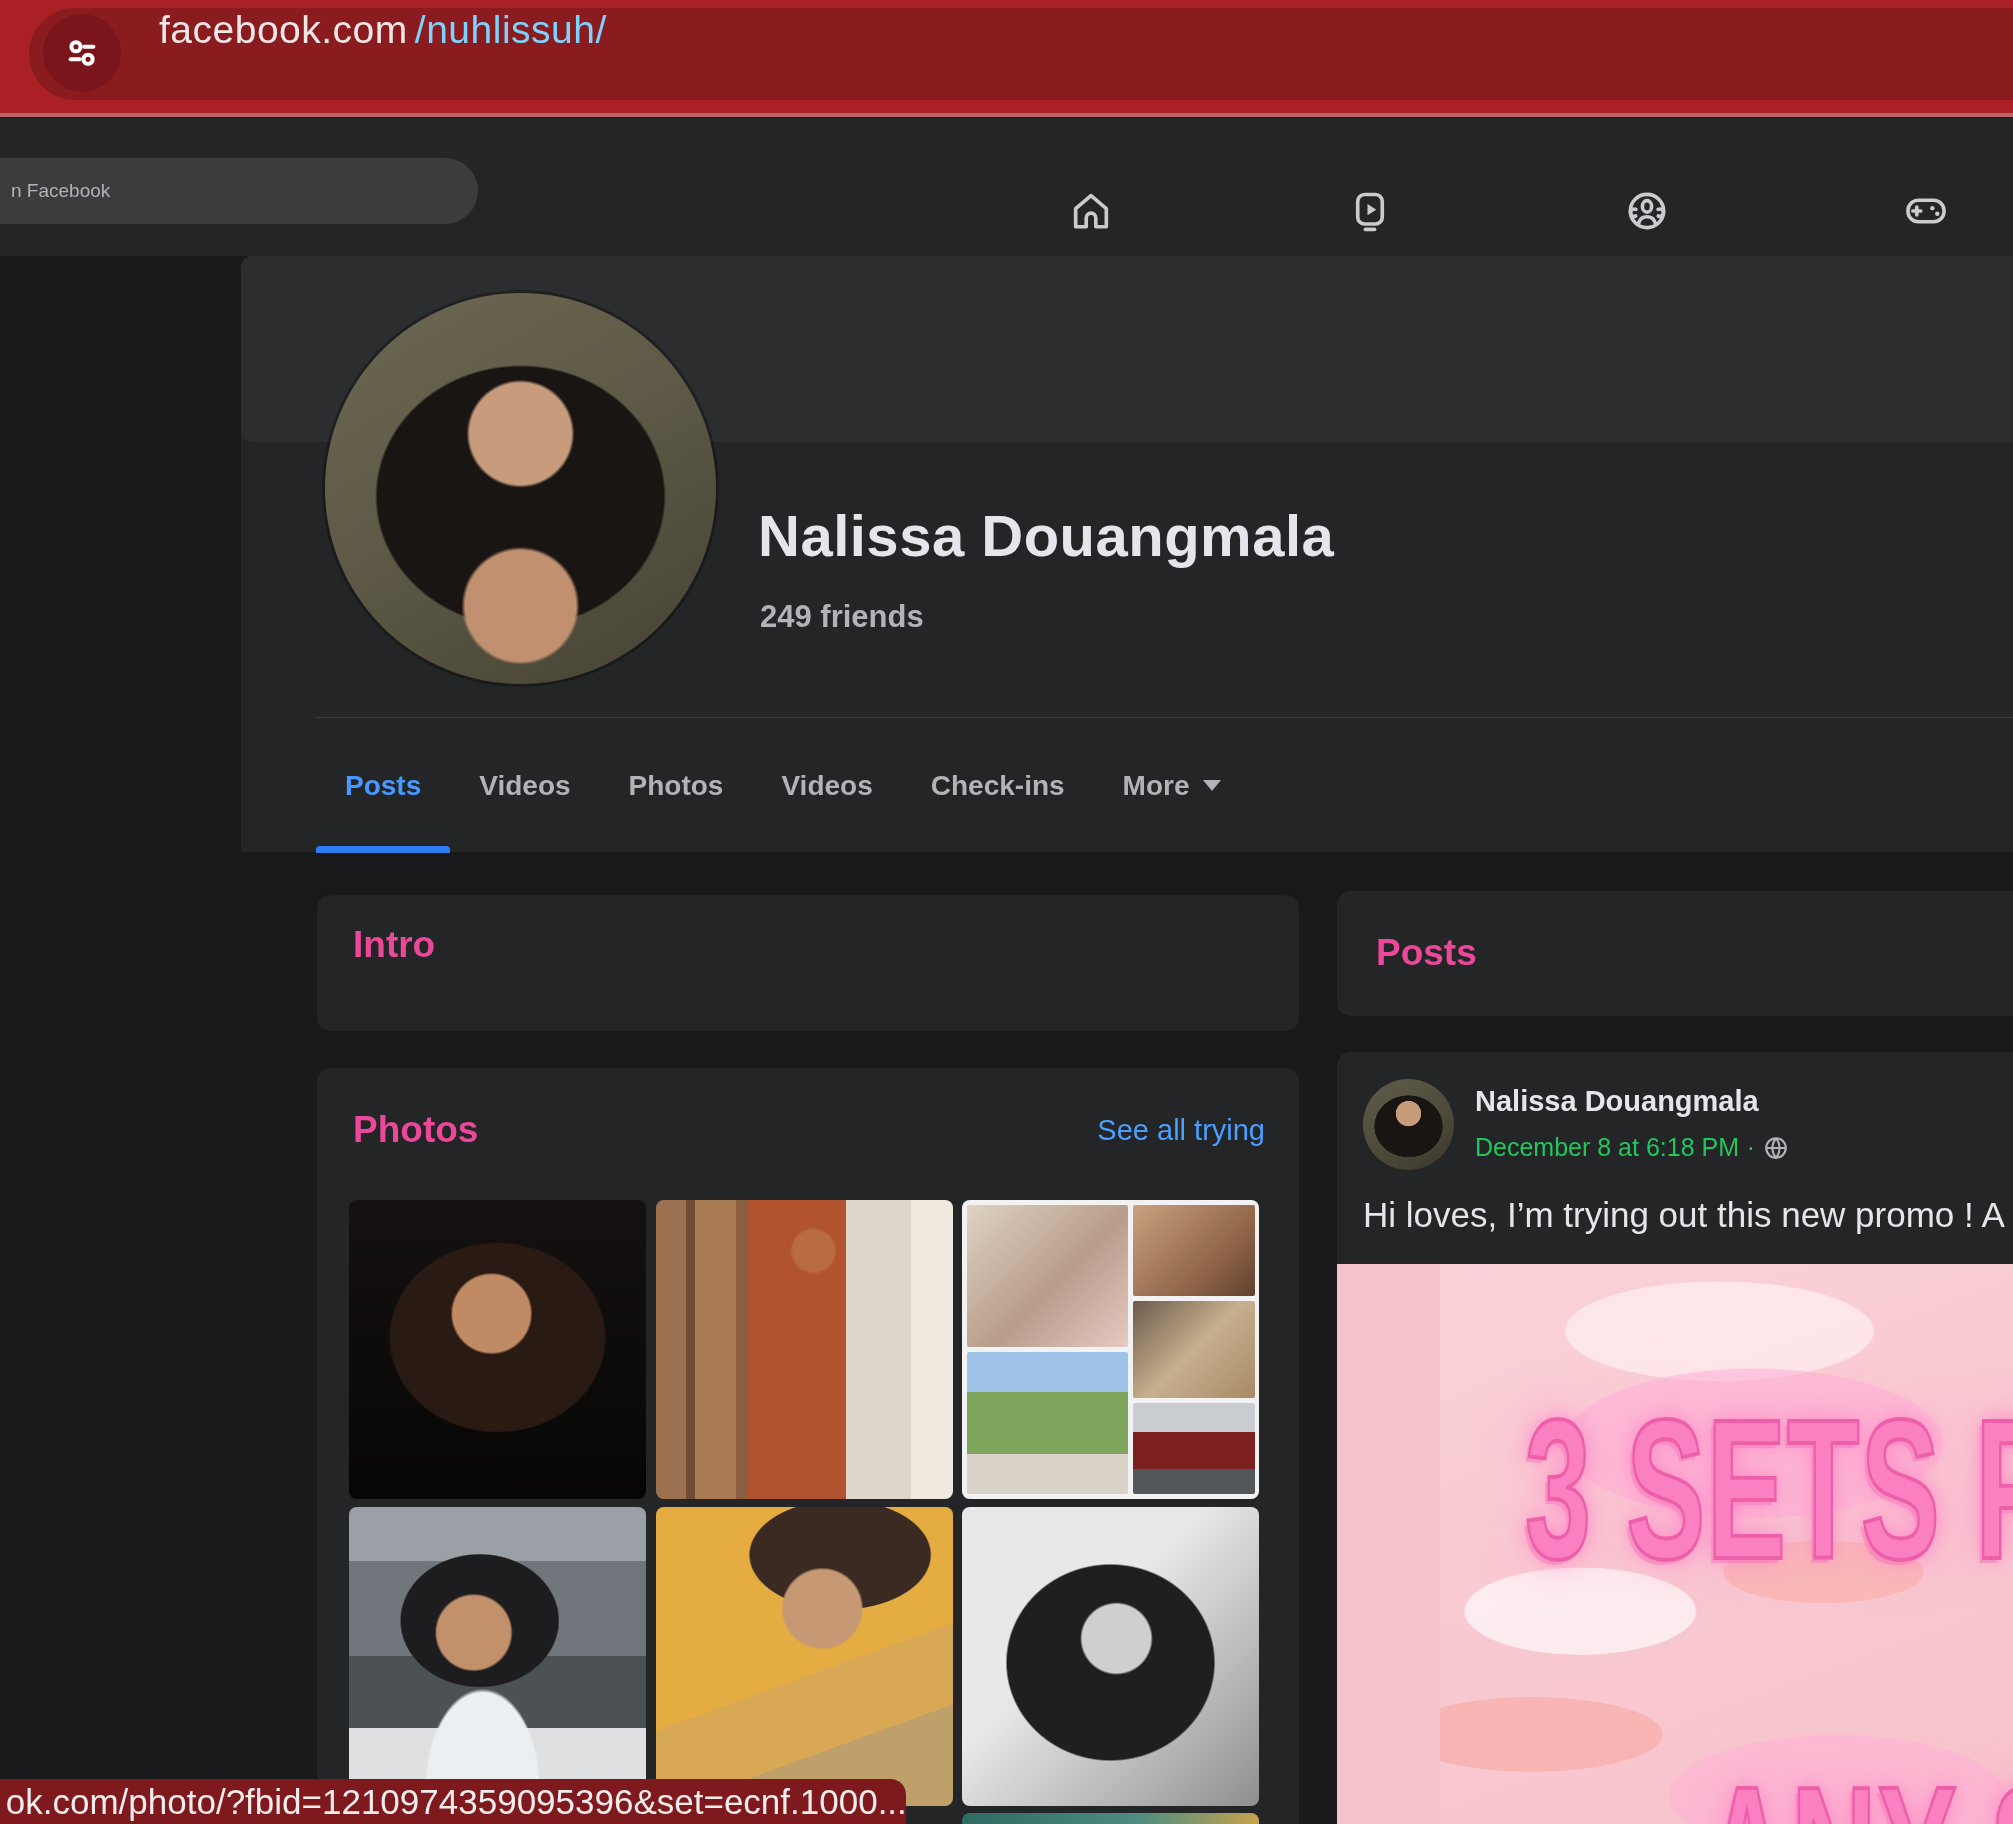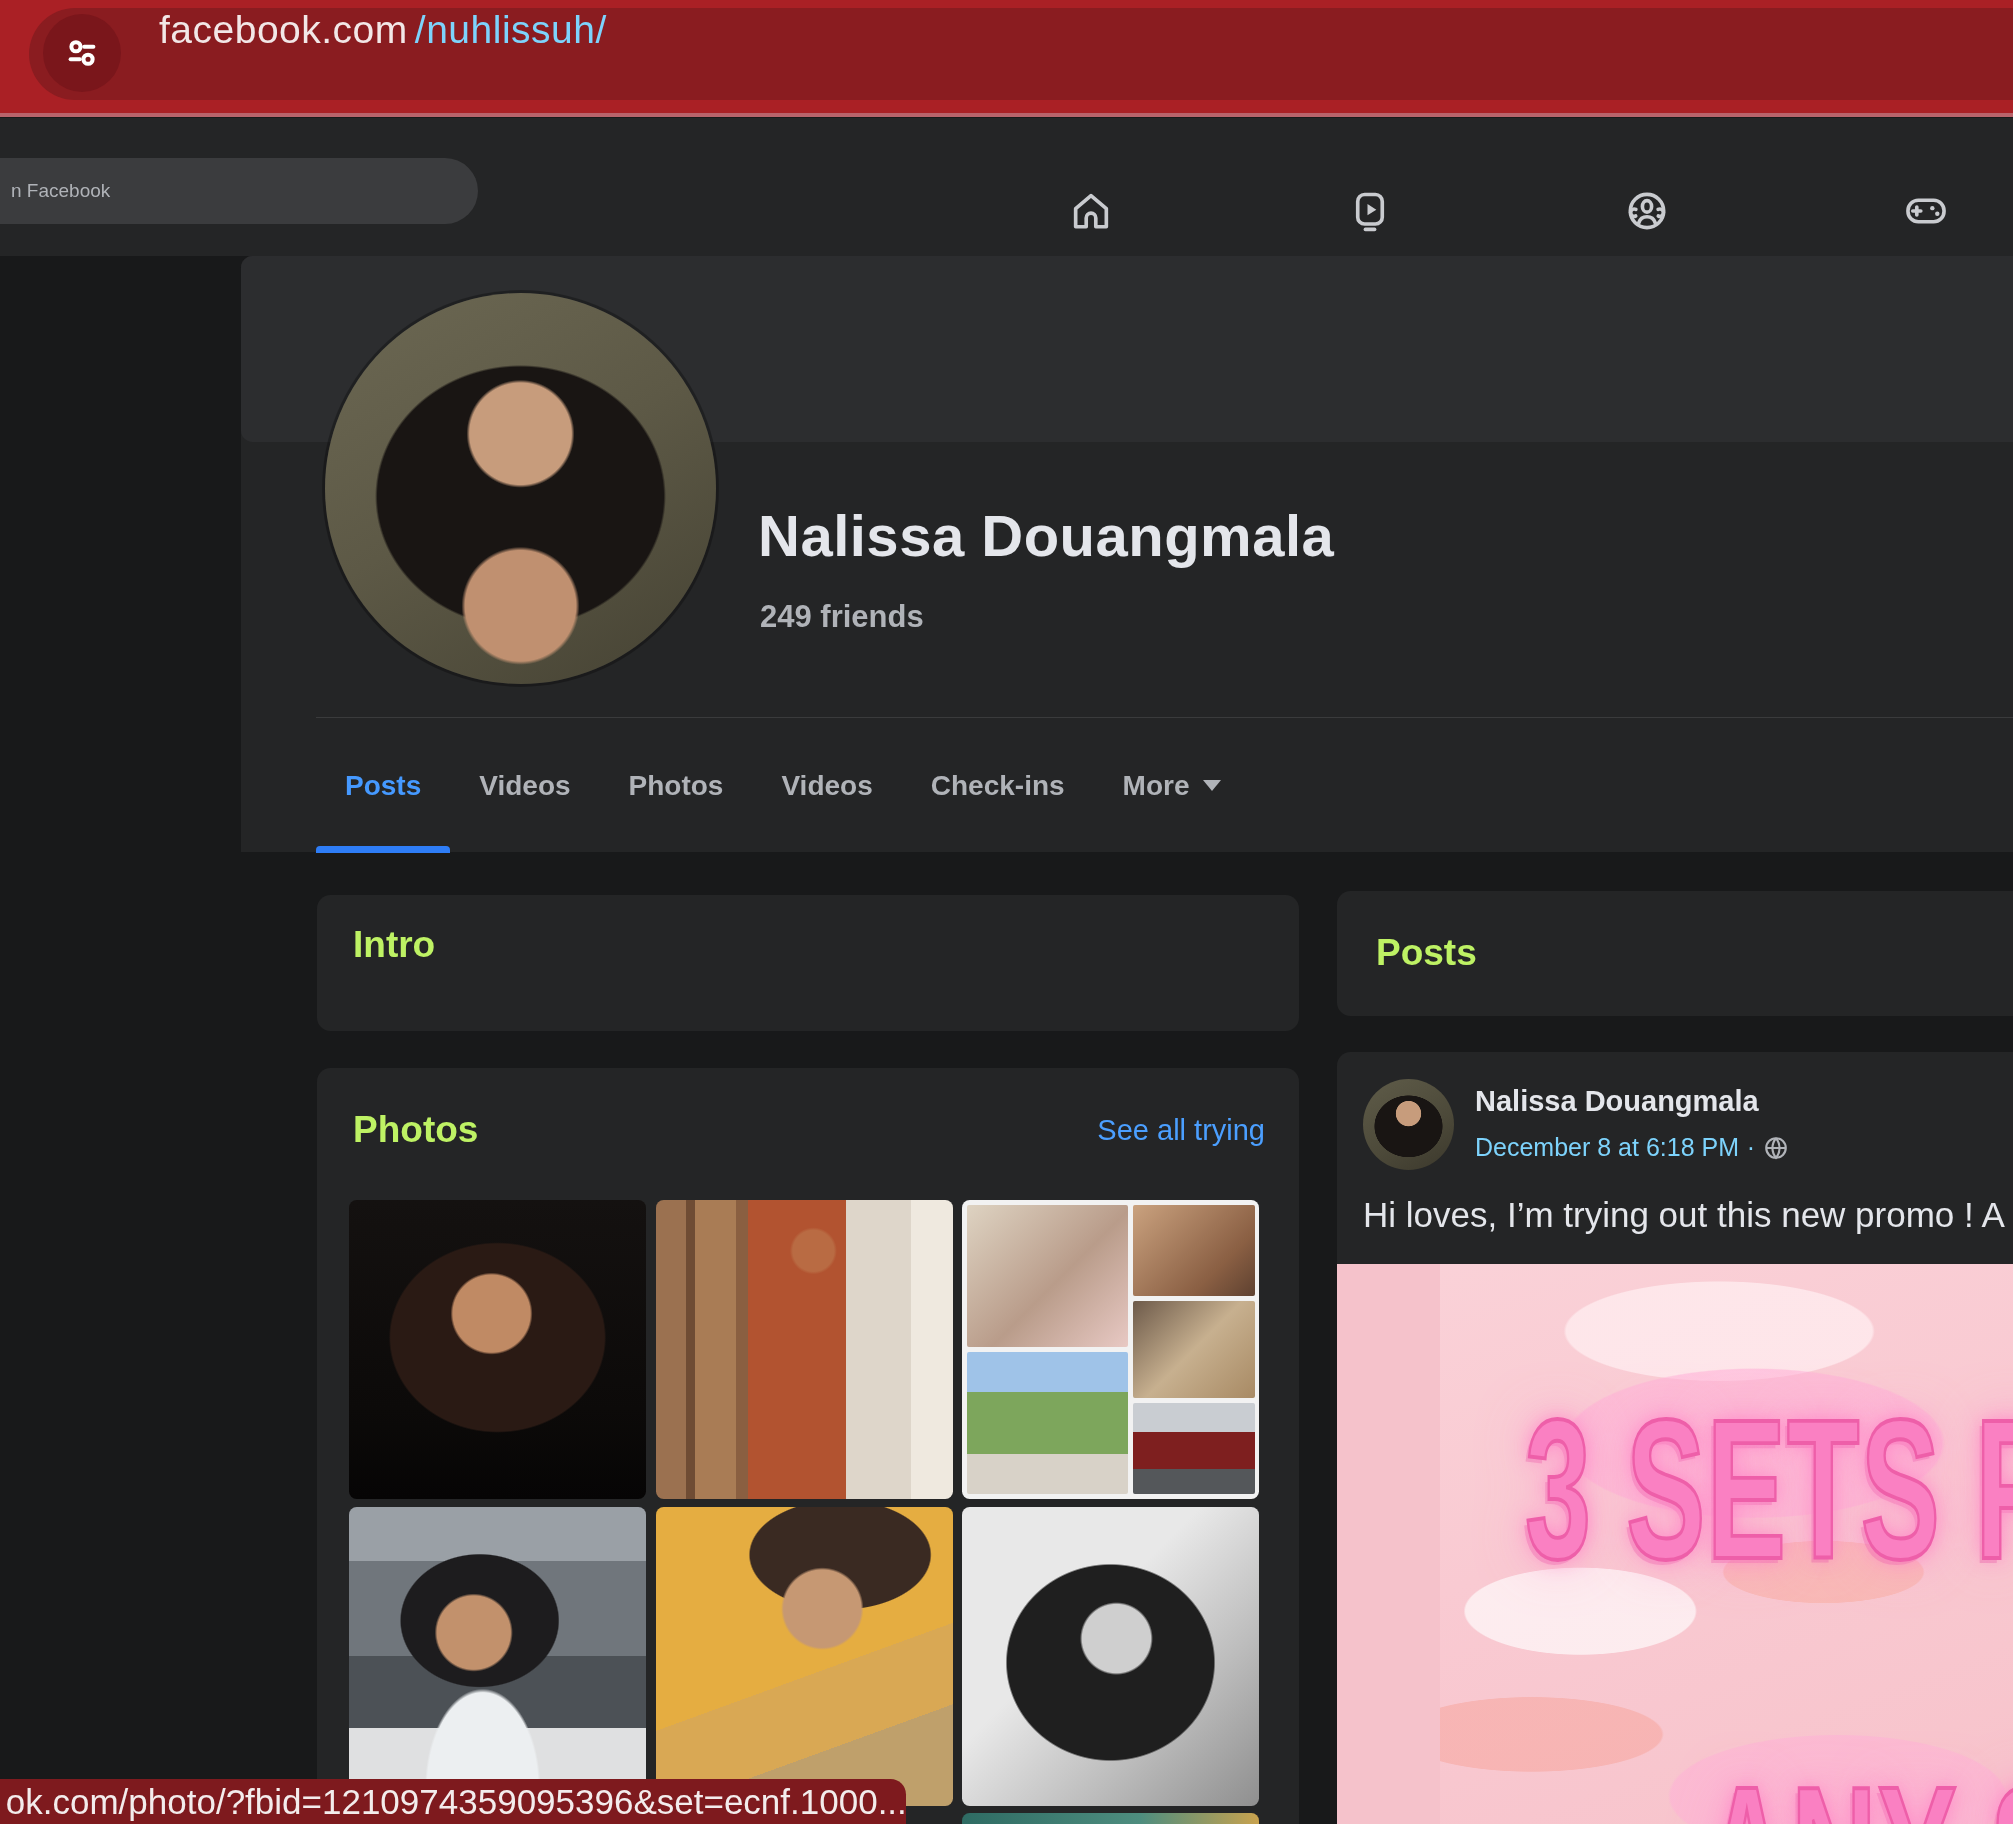--- a/index.html
+++ b/index.html
@@ -80,21 +80,21 @@
   .tab.active::after{
     content:"";position:absolute;left:0;right:0;bottom:0;height:6.8px;
     background:#2e7df6;border-radius:3.9px 3.9px 0 0;
   }
   .caret-down{
     width:0;height:0;margin-left:13.5px;border-left:9.7px solid transparent;
     border-right:9.7px solid transparent;border-top:11.6px solid #b0b3b8;
   }
   
   .card{position:absolute;background:#242526;border-radius:13.5px;}
-  .card-title{color:#bef264;font-size:37px;font-weight:bold;}
+  .card-title{color:#ec4899;font-size:37px;font-weight:bold;}
   .intro-card{left:317px;top:895px;width:982px;height:136px;}
   .intro-card .card-title{position:absolute;left:36px;top:29px;}
   .photos-card{left:317px;top:1068px;width:982px;height:757px;border-radius:13.5px 13.5px 0 0;}
   .photos-head{
     position:absolute;left:36px;right:34px;top:41px;display:flex;
     justify-content:space-between;align-items:center;
   }
   .see-all-link{color:#4b9fff;font-size:29px;cursor:pointer;}
   .photo-grid{
     position:absolute;left:32px;top:132px;width:911px;
@@ -139,21 +139,21 @@
   .post-card{left:1337px;top:1052px;width:695px;height:772px;border-radius:13.5px 0 0 0;overflow:hidden;}
   .post-avatar{
     position:absolute;left:26px;top:27px;width:91px;height:91px;border-radius:50%;cursor:pointer;
     background:
       radial-gradient(circle at 50% 38%, #c79c7c 0 17%, rgba(199,156,124,0) 18%),
       radial-gradient(ellipse 64% 58% at 50% 52%, #191513 0 58%, rgba(25,21,19,0) 59%),
       linear-gradient(150deg,#5f5c49 0%,#4c4939 60%,#3b382c 100%);
   }
   .post-author{position:absolute;left:138px;top:33px;color:#e4e6eb;font-size:29px;font-weight:bold;cursor:pointer;}
   .post-meta{
-    position:absolute;left:138px;top:81px;color:#7dd3fc;font-size:25px;
+    position:absolute;left:138px;top:81px;color:#22c55e;font-size:25px;
     display:flex;align-items:center;gap:7.7px;
   }
   .globe{width:26px;height:26px;color:#b0b3b8;}
   .post-text{
     position:absolute;left:26px;top:143px;width:1159px;color:#e4e6eb;font-size:35px;white-space:nowrap;
   }
   .promo-image{
     position:absolute;left:0;top:212px;width:695px;height:560px;
     background:
       radial-gradient(ellipse 45% 22% at 60% 32%, rgba(255,176,215,.55) 0 60%, rgba(255,176,215,0) 61%),

